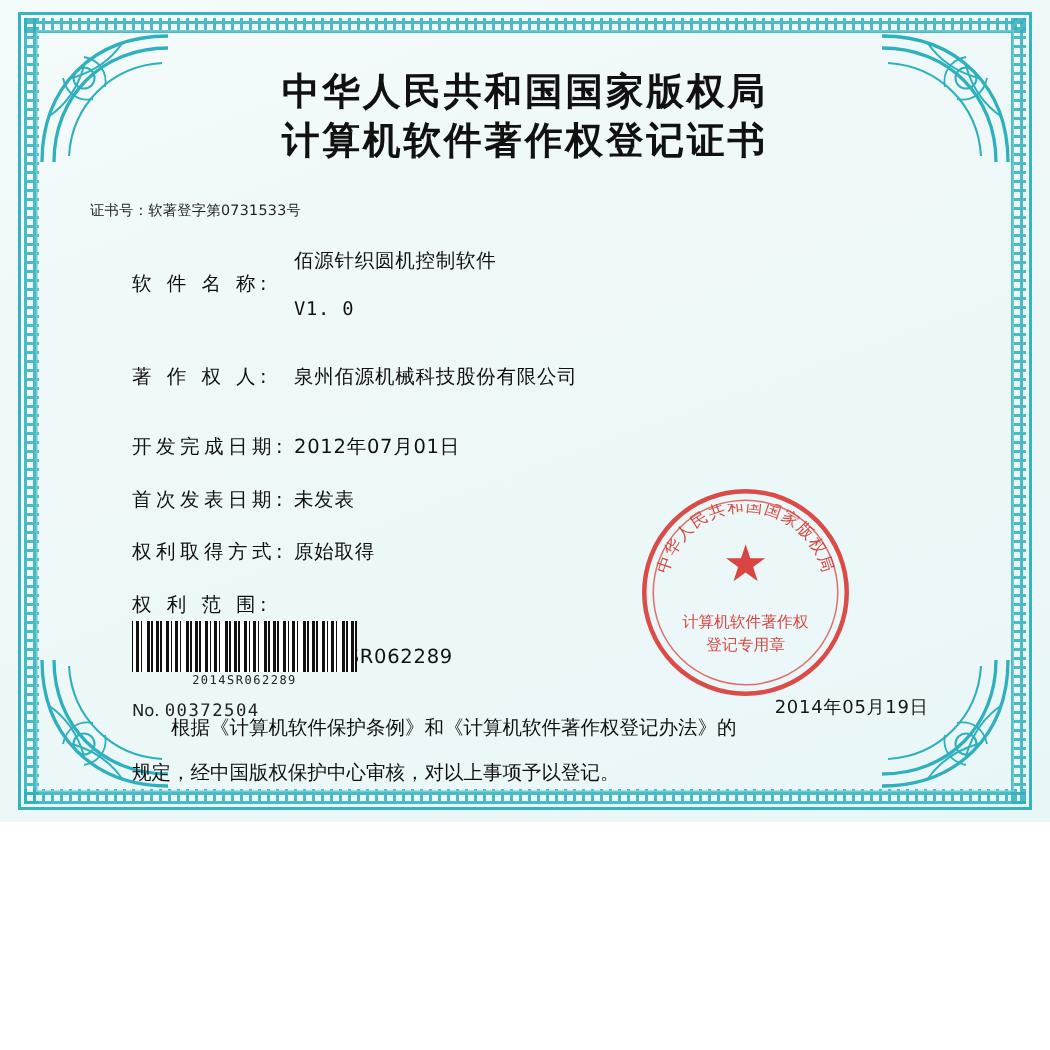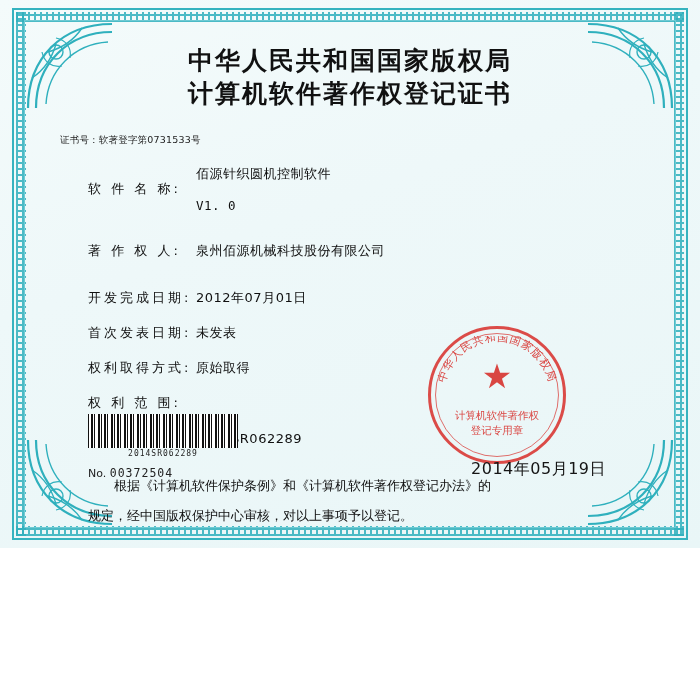--- a/index.html
+++ b/index.html
@@ -238,23 +238,23 @@
     font-size: 11px;
     color: #222;
   }
   .footer-no .num {
     font-family: "DejaVu Sans Mono", monospace;
     letter-spacing: 1px;
     font-size: 11.5px;
   }
   .footer-date {
     position: absolute;
-    right: 34px;
+    right: 21px;
     bottom: 28px;
-    font-size: 16px;
+    font-size: 12px;
     color: #151515;
     letter-spacing: .5px;
   }
 </style>
 </head>
 <body>
 
 <div class="certificate">
 
   <div class="band band-top"></div>

